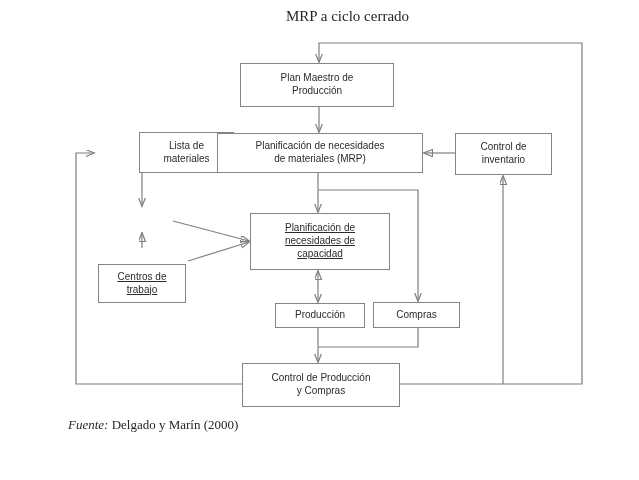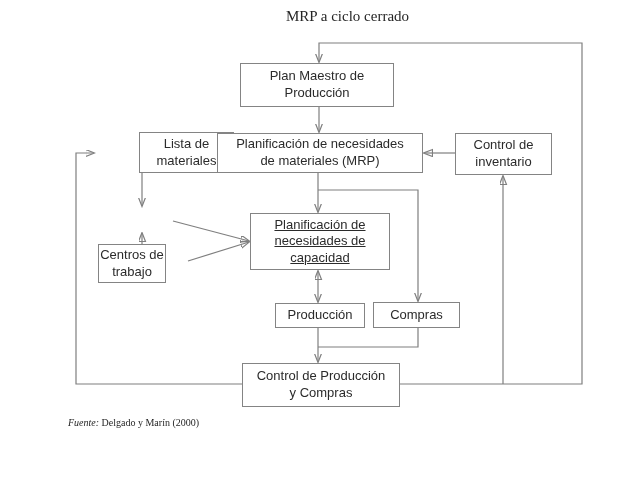--- a/index.html
+++ b/index.html
@@ -39,31 +39,31 @@
   }
   .node {
     position: absolute;
     box-sizing: border-box;
     border: 1px solid #848484;
     background: #ffffff;
     display: flex;
     align-items: center;
     justify-content: center;
     text-align: center;
-    font-size: 13px;
+    font-size: 10px;
     line-height: 1.28;
     color: #2b2b2b;
     white-space: pre-line;
   }
   .caption {
     position: absolute;
     left: 68px;
     top: 417px;
     font-family: "Liberation Serif", serif;
-    font-size: 10px;
+    font-size: 13px;
     color: #262626;
   }
   .caption .fuente-label {
     font-style: italic;
   }
 </style>
 </head>
 <body>
 
 <div class="page">
@@ -104,21 +104,21 @@
 inventario</div>
 
   <div class="node" style="left:217px; top:133px; width:206px; height:40px;">Planificación de necesidades
 de materiales (MRP)</div>
 
 
   <div class="node" style="left:250px; top:213px; width:140px; height:57px;text-decoration:underline;">Planificación de
 necesidades de
 capacidad</div>
 
-  <div class="node" style="left:98px; top:244px; width:68px; height:39px;">Centros de
+  <div class="node" style="left:98px; top:264px; width:88px; height:39px;text-decoration:underline;">Centros de
 trabajo</div>
 
   <div class="node" style="left:275px; top:303px; width:90px; height:25px;">Producción</div>
 
   <div class="node" style="left:373px; top:302px; width:87px; height:26px;">Compras</div>
 
   <div class="node" style="left:242px; top:363px; width:158px; height:44px;">Control de Producción
 y Compras</div>
 
   <div class="caption">

